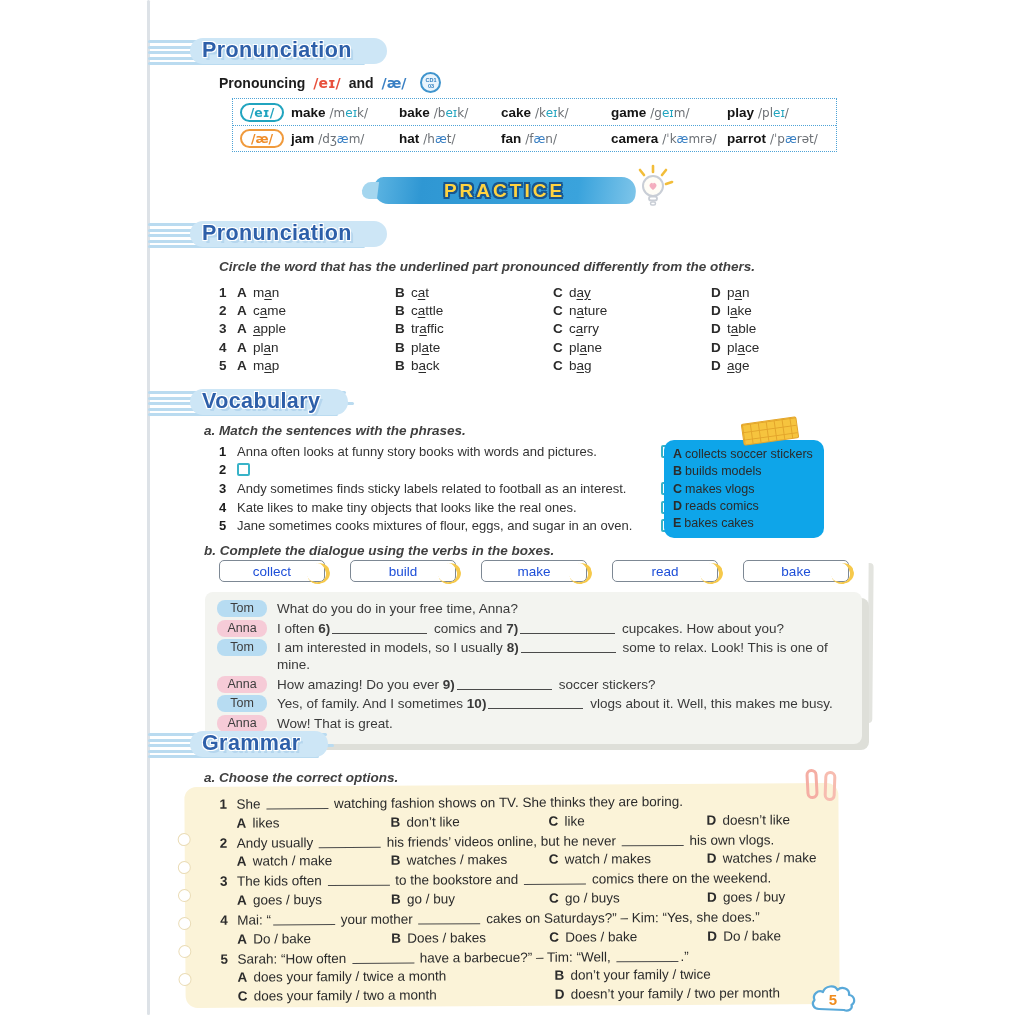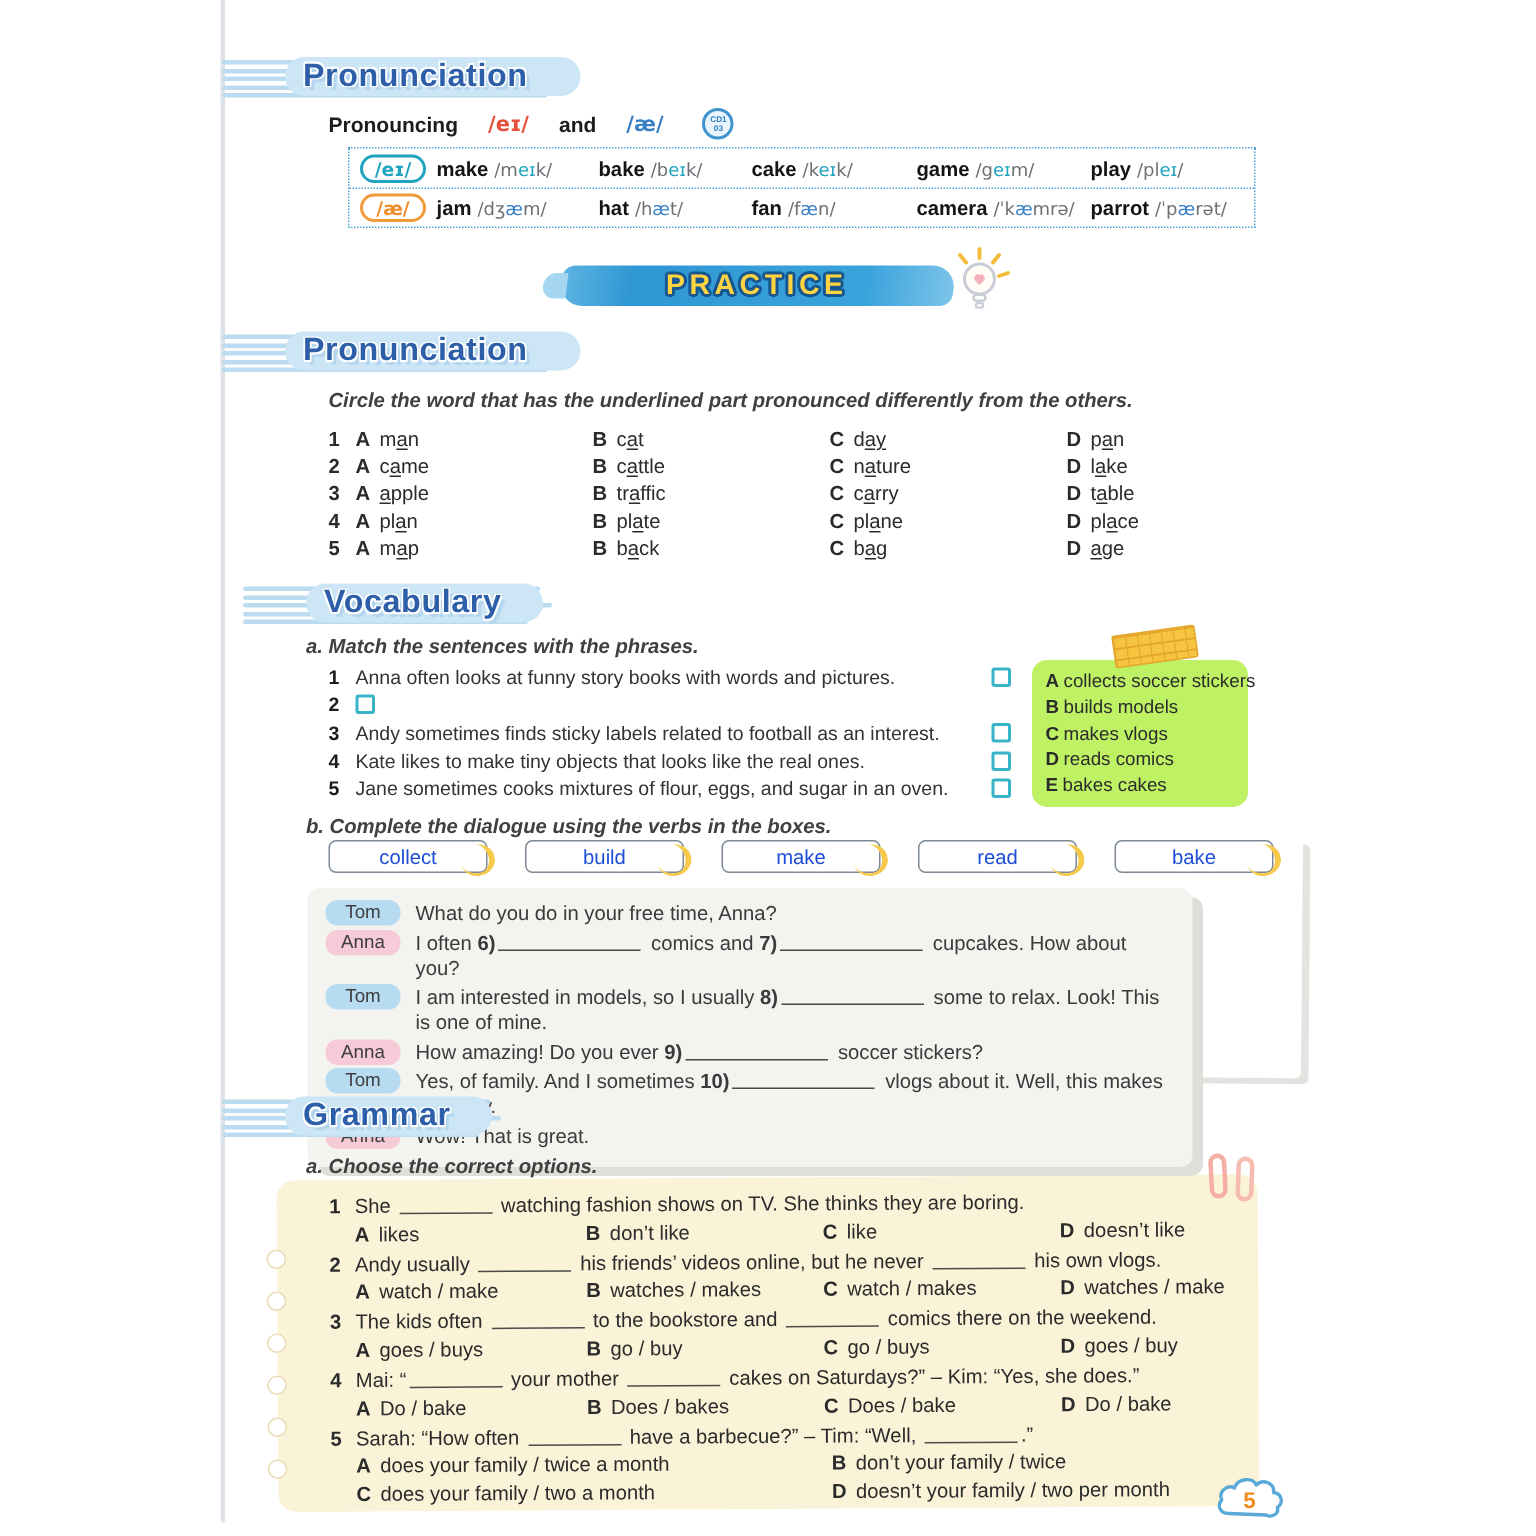--- a/index.html
+++ b/index.html
@@ -14,21 +14,21 @@
   .stripes span{display:block;height:3px;border-radius:2px;background:#badbf0;}
   .stripes span:nth-child(1){width:96%;}
   .stripes span:nth-child(2){width:86%;}
   .stripes span:nth-child(3){width:100%;}
   .stripes span:nth-child(4){width:82%;}
   .stripes span:nth-child(5){width:92%;}
   .band{position:absolute;left:-10px;top:0;height:26px;border-radius:14px;background:#cde6f6;z-index:1;}
   .sec-title{position:relative;z-index:2;font-size:21.5px;font-weight:bold;color:#2d5fa9;letter-spacing:.4px;padding-left:2px;
     text-shadow:-1px -1px 0 #fff,1px -1px 0 #fff,-1px 1px 0 #fff,1px 1px 0 #fff,3px 3px 0 #b5d6ee;}
 
-  .subline{position:absolute;left:219px;top:72px;font-size:14px;font-weight:bold;color:#1c1c1c;display:flex;align-items:center;gap:20px;}
+  .subline{position:absolute;left:219px;top:72px;font-size:14px;font-weight:bold;color:#1c1c1c;display:flex;align-items:center;gap:8px;}
   .subline .s1{color:#e8503c;font-family:"DejaVu Sans",sans-serif;}
   .subline .s2{color:#3a80c4;font-family:"DejaVu Sans",sans-serif;}
   .cd{display:inline-flex;align-items:center;justify-content:center;width:21px;height:21px;border-radius:50%;border:2px solid #3f94cd;background:#e9f4fc;color:#2f7fc0;font-weight:bold;font-size:5.5px;line-height:6px;text-align:center;margin-left:6px;white-space:pre-line;}
 
   
   .ptable{position:absolute;left:232px;top:98px;width:605px;border:1.6px dotted #4da3d6;z-index:2;background:#fff;}
   .prow{display:grid;grid-template-columns:58px 108px 102px 110px 116px 1fr;align-items:center;height:26px;}
   .prow + .prow{border-top:1.6px dotted #4da3d6;}
   .symwrap{display:flex;justify-content:center;}
   .sym{min-width:44px;height:19px;border-radius:10px;background:#fff;display:inline-flex;align-items:center;justify-content:center;font-weight:bold;font-size:12.5px;font-family:"DejaVu Sans",sans-serif;padding:0 4px;}
@@ -54,36 +54,36 @@
   .crow{display:grid;grid-template-columns:18px 158px 158px 158px auto;align-items:center;height:18.3px;font-size:13.5px;}
   .rnum{font-weight:bold;}
   .opt b{display:inline-block;width:16px;font-weight:bold;}
   .opt u{text-underline-offset:2px;}
 
   
   .match{position:absolute;left:219px;top:442px;width:460px;z-index:2;}
   .mrow{display:grid;grid-template-columns:18px 424px 16px;align-items:center;height:18.6px;font-size:13px;color:#333;}
   .mnum{font-weight:bold;color:#1c1c1c;}
   .mbox{width:13px;height:13px;border:2px solid #39b3c8;border-radius:2px;background:#fff;}
-  .phrases{position:absolute;left:688px;top:440px;width:144px;background:#bef264;border-radius:10px;padding:6px 9px;z-index:2;}
+  .phrases{position:absolute;left:664px;top:440px;width:160px;background:#0ea5e9;border-radius:10px;padding:6px 9px;z-index:2;}
   .phrase{font-size:12.5px;line-height:17.3px;color:#2b2b2b;white-space:nowrap;}
   .phrase b{font-weight:bold;margin-right:3px;}
   .waffle{position:absolute;left:742px;top:420px;width:56px;height:22px;background:#f6c43e;border:1px solid #e3a52b;border-radius:2px;transform:rotate(-8deg);z-index:3;
     background-image:linear-gradient(#e3a52b 1px,transparent 1px),linear-gradient(90deg,#e3a52b 1px,transparent 1px);background-size:8px 7.5px;}
 
   
   .sheet{position:absolute;left:202px;top:556px;width:666px;height:160px;background:#fff;border-radius:4px;transform:rotate(.5deg);box-shadow:5px 4px 0 #e3e4df;z-index:1;}
 
   
   .verbs{position:absolute;left:219px;top:560px;display:flex;gap:25px;z-index:2;}
   .vbox{position:relative;z-index:0;width:106px;height:22px;border:1.4px solid #7d8894;border-radius:5px;background:#fff;display:flex;align-items:center;justify-content:center;font-size:13.5px;color:#1d4ed8;}
   .vbox::after{content:"";position:absolute;right:-6px;top:2px;width:19px;height:19px;border-radius:50%;border-right:4.5px solid #f6c94b;border-bottom:2.5px solid #f6c94b;transform:rotate(-12deg);z-index:-1;}
 
   
-  .dialogue{position:absolute;left:205px;top:592px;width:590px;background:#f3f4f0;border-radius:8px;box-shadow:7px 6px 0 #dedfd9;padding:8px 12px 9px;z-index:2;}
+  .dialogue{position:absolute;left:205px;top:592px;width:657px;background:#f3f4f0;border-radius:8px;box-shadow:7px 6px 0 #dedfd9;padding:8px 12px 9px;z-index:2;}
   .dline{display:flex;align-items:flex-start;gap:10px;font-size:13.5px;line-height:17px;margin-bottom:2.6px;color:#3a3a3a;}
   .pill{flex:0 0 50px;text-align:center;border-radius:8px;font-size:12.5px;height:17px;line-height:17px;color:#3d3d3d;}
   .pill.tom{background:#b7dcf2;}
   .pill.anna{background:#f6cbd7;}
   .dtext{flex:1;}
   .dn{font-weight:bold;}
   .blankd{display:inline-block;width:95px;border-bottom:1.2px solid #4a4a4a;height:11px;margin:0 3px -1px 2px;}
 
   
   .gpanel{position:absolute;left:185px;top:785px;width:654px;height:221px;background:#fbf3d8;border-radius:12px;transform:rotate(-.35deg);padding:9px 12px 0 35px;z-index:1;}
@@ -209,21 +209,21 @@
     </div>
     <div class="crow">
       <b class="rnum">5</b>
       <span class="opt"><b>A</b><span><span>m</span><u>a</u><span>p</span></span></span>
       <span class="opt"><b>B</b><span><span>b</span><u>a</u><span>ck</span></span></span>
       <span class="opt"><b>C</b><span><span>b</span><u>a</u><span>g</span></span></span>
       <span class="opt"><b>D</b><span><span></span><u>a</u><span>ge</span></span></span>
     </div>
   </div>
 
-  <div class="sec-head" style="left:214px;top:389px;">
+  <div class="sec-head" style="left:200px;top:389px;">
     <div class="stripes" style="width:206px;">
         <span></span>
         <span></span>
         <span></span>
         <span></span>
         <span></span>
       </div>
     <div class="band" style="width:158px;"></div>
     <h2 class="sec-title">Vocabulary</h2>
   </div>

